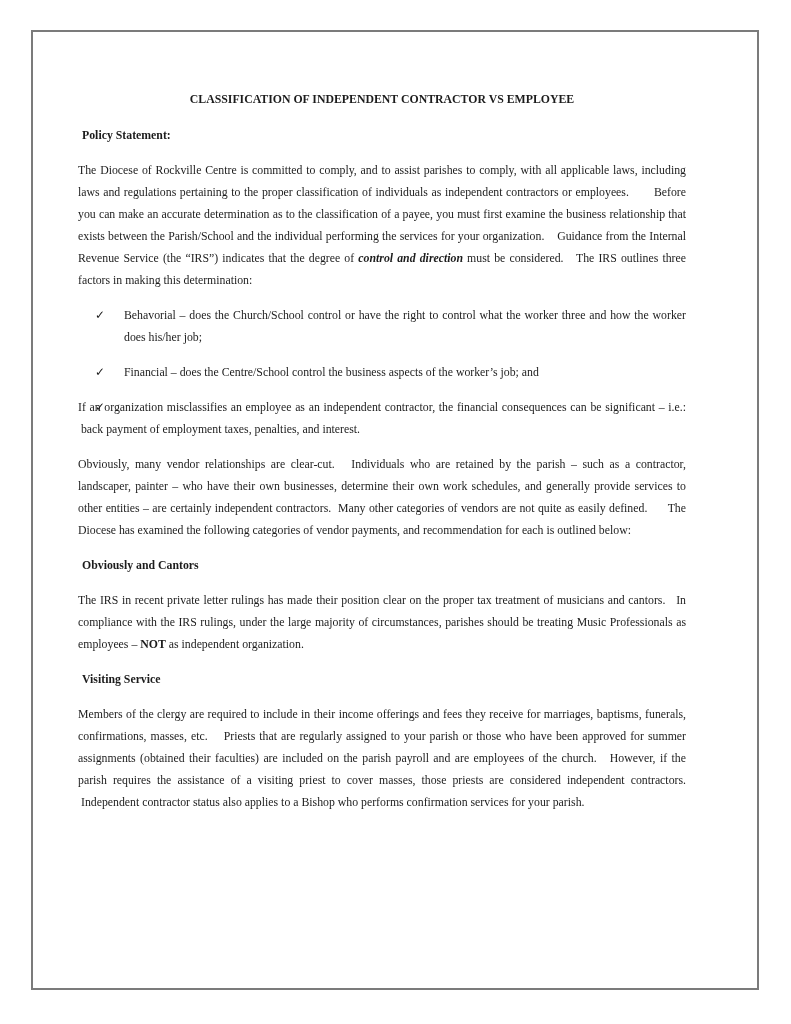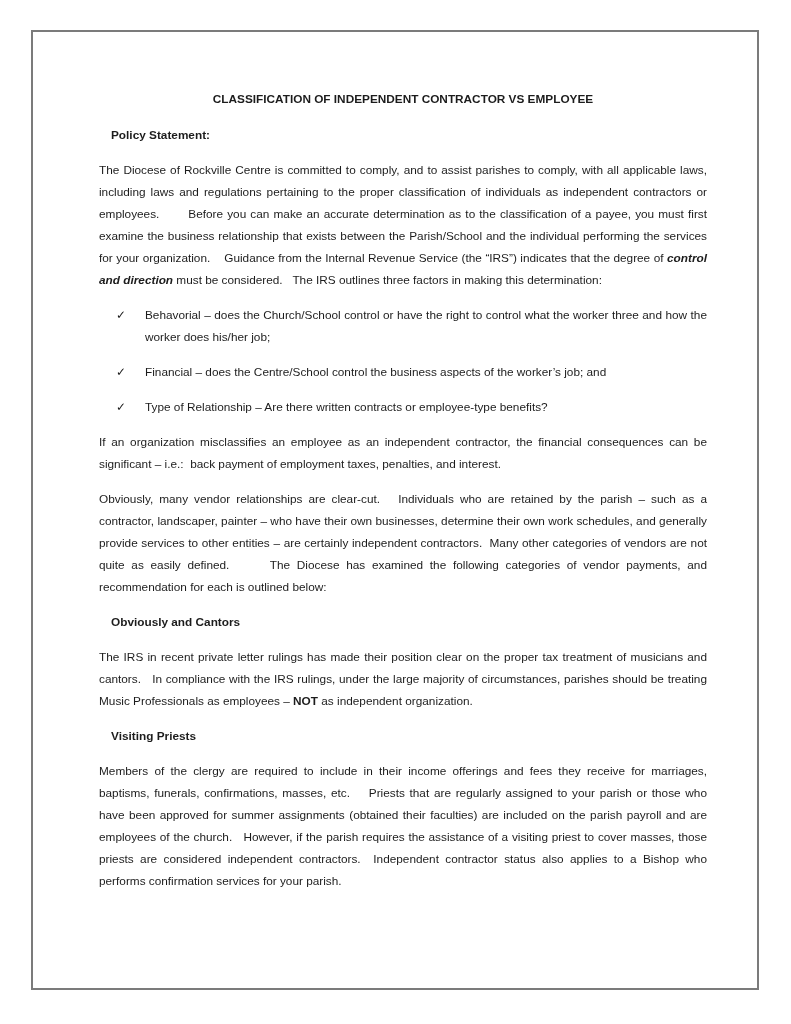--- a/index.html
+++ b/index.html
@@ -19,40 +19,41 @@
     position: absolute;
     left: 31px;
     top: 30px;
     width: 724px;
     height: 956px;
     border: 2px solid #7b7b7b;
     background: #ffffff;
   }
   .content {
     position: absolute;
-    left: 99px;
+    left: 78px;
     top: 88px;
     width: 608px;
     font-size: 11.8px;
     line-height: 22px;
     text-align: justify;
+    font-family: Liberation Serif, serif;
   }
   .doc-title {
     font-size: 11.8px;
     line-height: 22px;
     font-weight: bold;
     text-align: center;
     margin: 0 0 14px 0;
   }
   .section-heading {
     font-size: 11.8px;
     line-height: 22px;
     font-weight: bold;
     text-align: left;
-    margin: 0 0 13px 12px;
+    margin: 0 0 13px 4px;
   }
   p {
     margin: 6px 0 13px 0;
   }
   ul.factors {
     list-style: none;
     margin: 0 0 0 0;
     padding: 0 0 0 46px;
   }
   ul.factors li {
@@ -86,29 +87,28 @@
     <li>
       <span class="check">✓</span>
       <span>Behavorial – does the Church/School control or have the right to control what the worker three and how the worker does his/her job;</span>
     </li>
     <li>
       <span class="check">✓</span>
       <span>Financial – does the Centre/School control the business aspects of the worker’s job; and</span>
     </li>
     <li>
       <span class="check">✓</span>
-      <span>Type of Relationship – Are there written contracts or employee-type benefits?</span>
     </li>
   </ul>
 
   <p>If an organization misclassifies an employee as an independent contractor, the financial consequences can be significant – i.e.: &nbsp;back payment of employment taxes, penalties, and interest.</p>
 
   <p>Obviously, many vendor relationships are clear-cut. &nbsp;&nbsp;Individuals who are retained by the parish – such as a contractor, landscaper, painter – who have their own businesses, determine their own work schedules, and generally provide services to other entities – are certainly independent contractors. &nbsp;Many other categories of vendors are not quite as easily defined. &nbsp;&nbsp;&nbsp;&nbsp;&nbsp;The Diocese has examined the following categories of vendor payments, and recommendation for each is outlined below:</p>
 
   <h2 class="section-heading">Obviously and Cantors</h2>
 
   <p><span>The IRS in recent private letter rulings has made their position clear on the proper tax treatment of musicians and cantors. &nbsp;&nbsp;In compliance with the IRS rulings, under the large majority of circumstances, parishes should be treating Music Professionals as employees – </span><span class="b">NOT</span><span> as independent organization.</span></p>
 
-  <h2 class="section-heading">Visiting Priests</h2>
+  <h2 class="section-heading">Visiting Service</h2>
 
   <p>Members of the clergy are required to include in their income offerings and fees they receive for marriages, baptisms, funerals, confirmations, masses, etc. &nbsp;&nbsp;&nbsp;Priests that are regularly assigned to your parish or those who have been approved for summer assignments (obtained their faculties) are included on the parish payroll and are employees of the church. &nbsp;&nbsp;However, if the parish requires the assistance of a visiting priest to cover masses, those priests are considered independent contractors. &nbsp;Independent contractor status also applies to a Bishop who performs confirmation services for your parish.</p>
 
 </div>
 
 </body></html>

